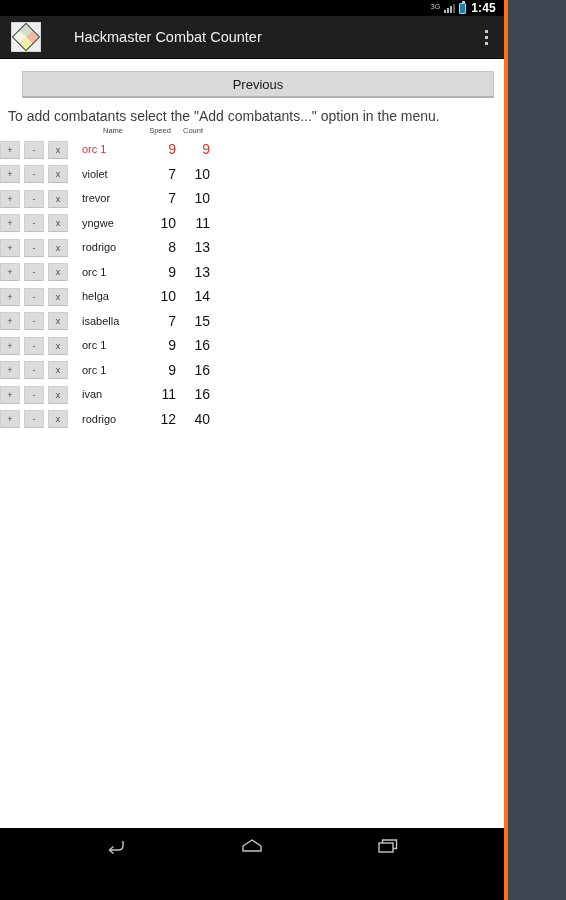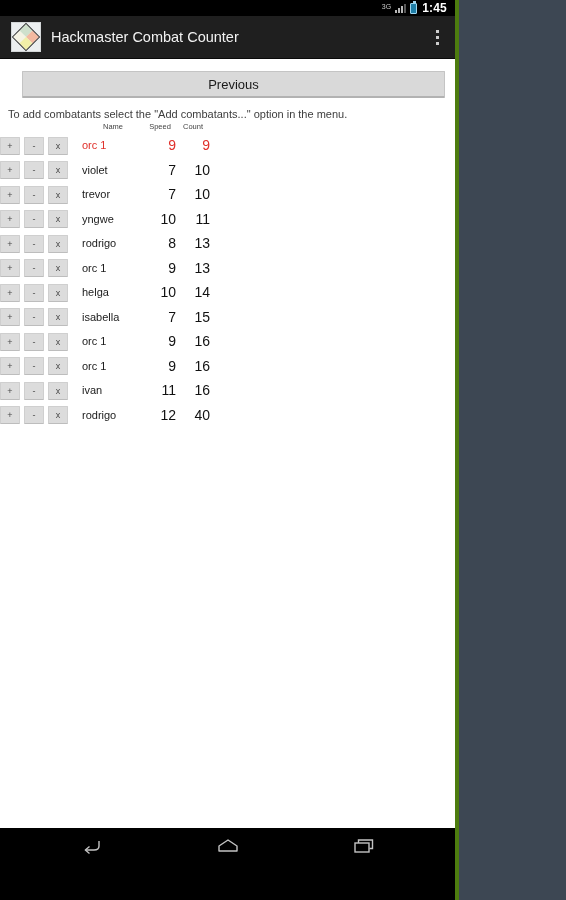--- a/index.html
+++ b/index.html
@@ -8,24 +8,24 @@
     background: #3d4753;
   }
   body {
     width: 566px;
     height: 900px;
     font-family: "Liberation Sans", sans-serif;
     overflow: hidden;
   }
   #device {
     position: relative;
-    width: 459px;
+    width: 508px;
     height: 900px;
     box-sizing: border-box;
-    border-right: 4px solid #4d7c0f;
+    border-right: 4px solid #f97316;
     background: #000000;
     overflow: hidden;
   }
 
   
   .statusbar {
     height: 16px;
     background: #000000;
     display: flex;
     align-items: center;
@@ -87,20 +87,21 @@
   }
 
   
   .actionbar {
     height: 43px;
     background: #1f1f1f;
     display: flex;
     align-items: center;
     border-bottom: 1px solid #0a0a0a;
     box-sizing: border-box;
+    gap: 23px;
   }
   .app-icon {
     width: 30px;
     height: 30px;
     margin-left: 11px;
     margin-right: 10px;
     background: #eceff0;
     border: 1px solid #d4d7d8;
     box-sizing: border-box;
     position: relative;
@@ -184,21 +185,21 @@
   .count-title {
     text-align: center;
     font-size: 25px;
     color: #111111;
     margin-top: 16px;
     font-weight: normal;
     letter-spacing: 0.3px;
   }
 
   .instructions {
-    font-size: 11px;
+    font-size: 14px;
     color: #3d3d3d;
     padding: 10px 0 0 8px;
   }
 
   
   table.combatants {
     border-collapse: collapse;
     margin-top: 2px;
     table-layout: fixed;
   }

